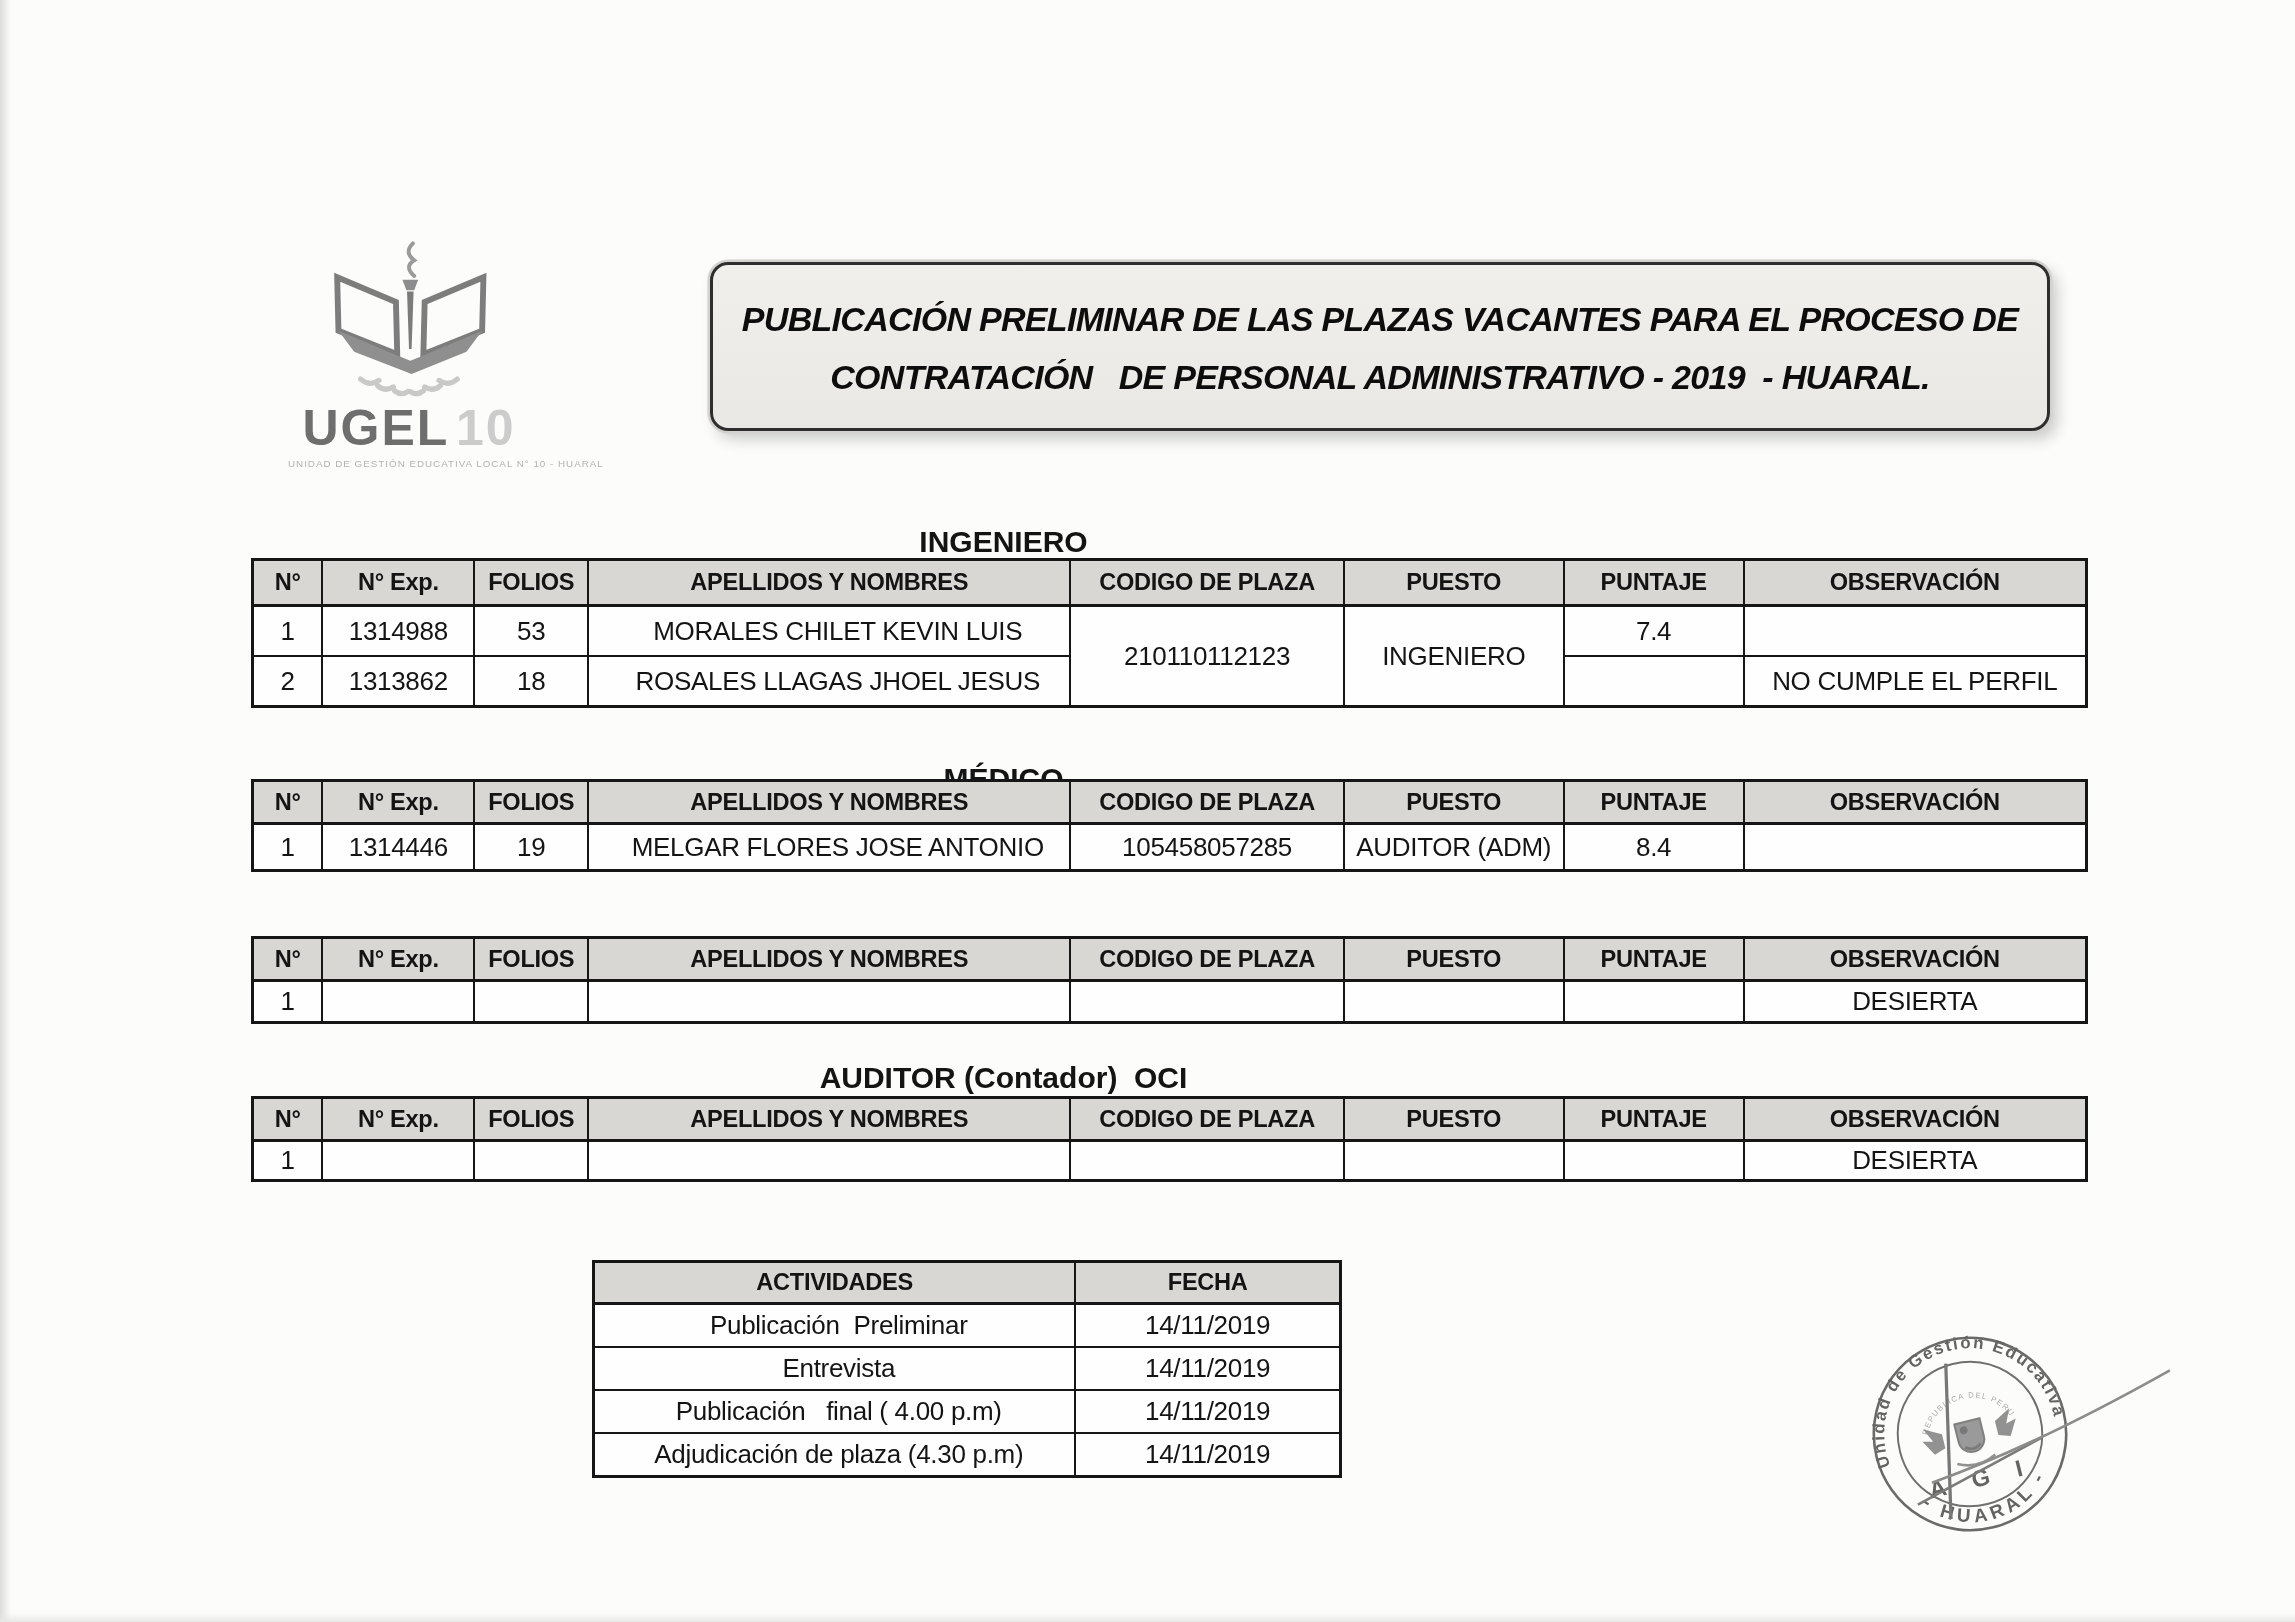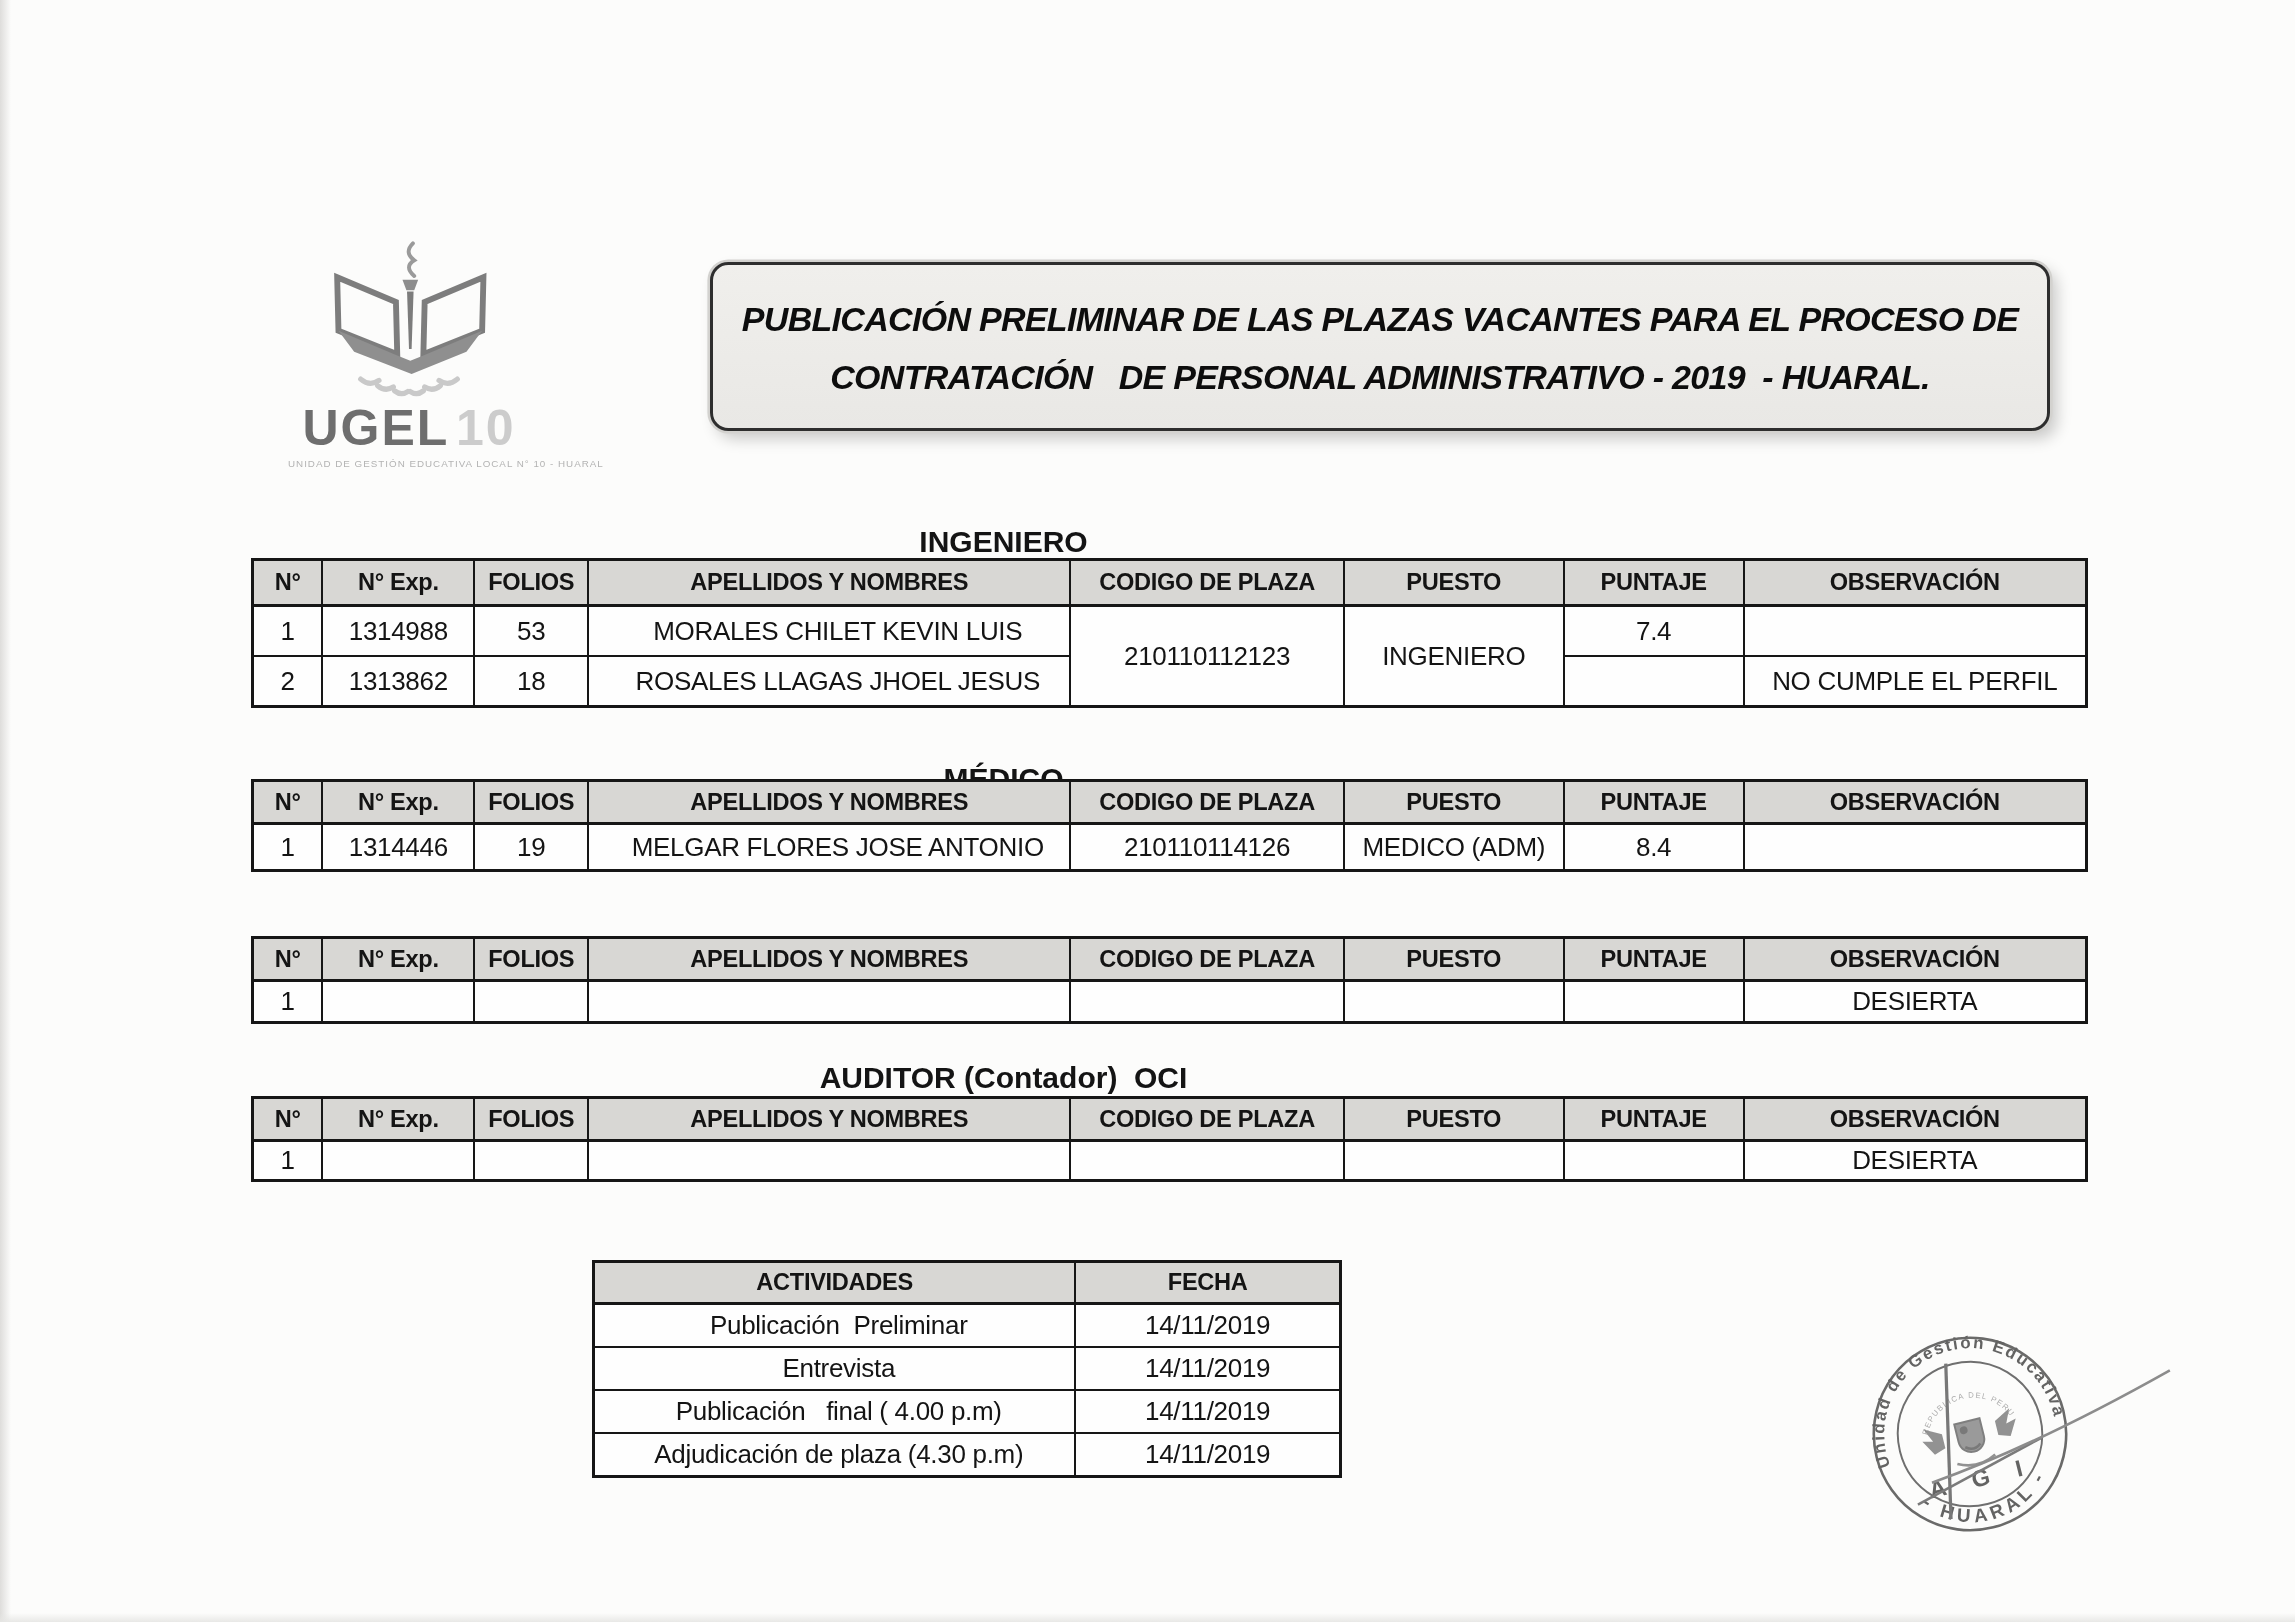--- a/index.html
+++ b/index.html
@@ -164,22 +164,22 @@
         <th>PUNTAJE</th>
         <th>OBSERVACIÓN</th>
       </tr>
     </thead>
     <tbody>
       <tr>
         <td style="height:42px">1</td>
         <td>1314446</td>
         <td>19</td>
         <td class="l">MELGAR FLORES JOSE ANTONIO</td>
-        <td>210110114126</td>
-        <td>MEDICO (ADM)</td>
+        <td>105458057285</td>
+        <td>AUDITOR (ADM)</td>
         <td>8.4</td>
         <td></td>
       </tr>
     </tbody>
   </table>
 
   <table class="doc t-main" style="top:936px;">
     <colgroup>
       <col style="width:3.8%">
         <col style="width:8.3%">

